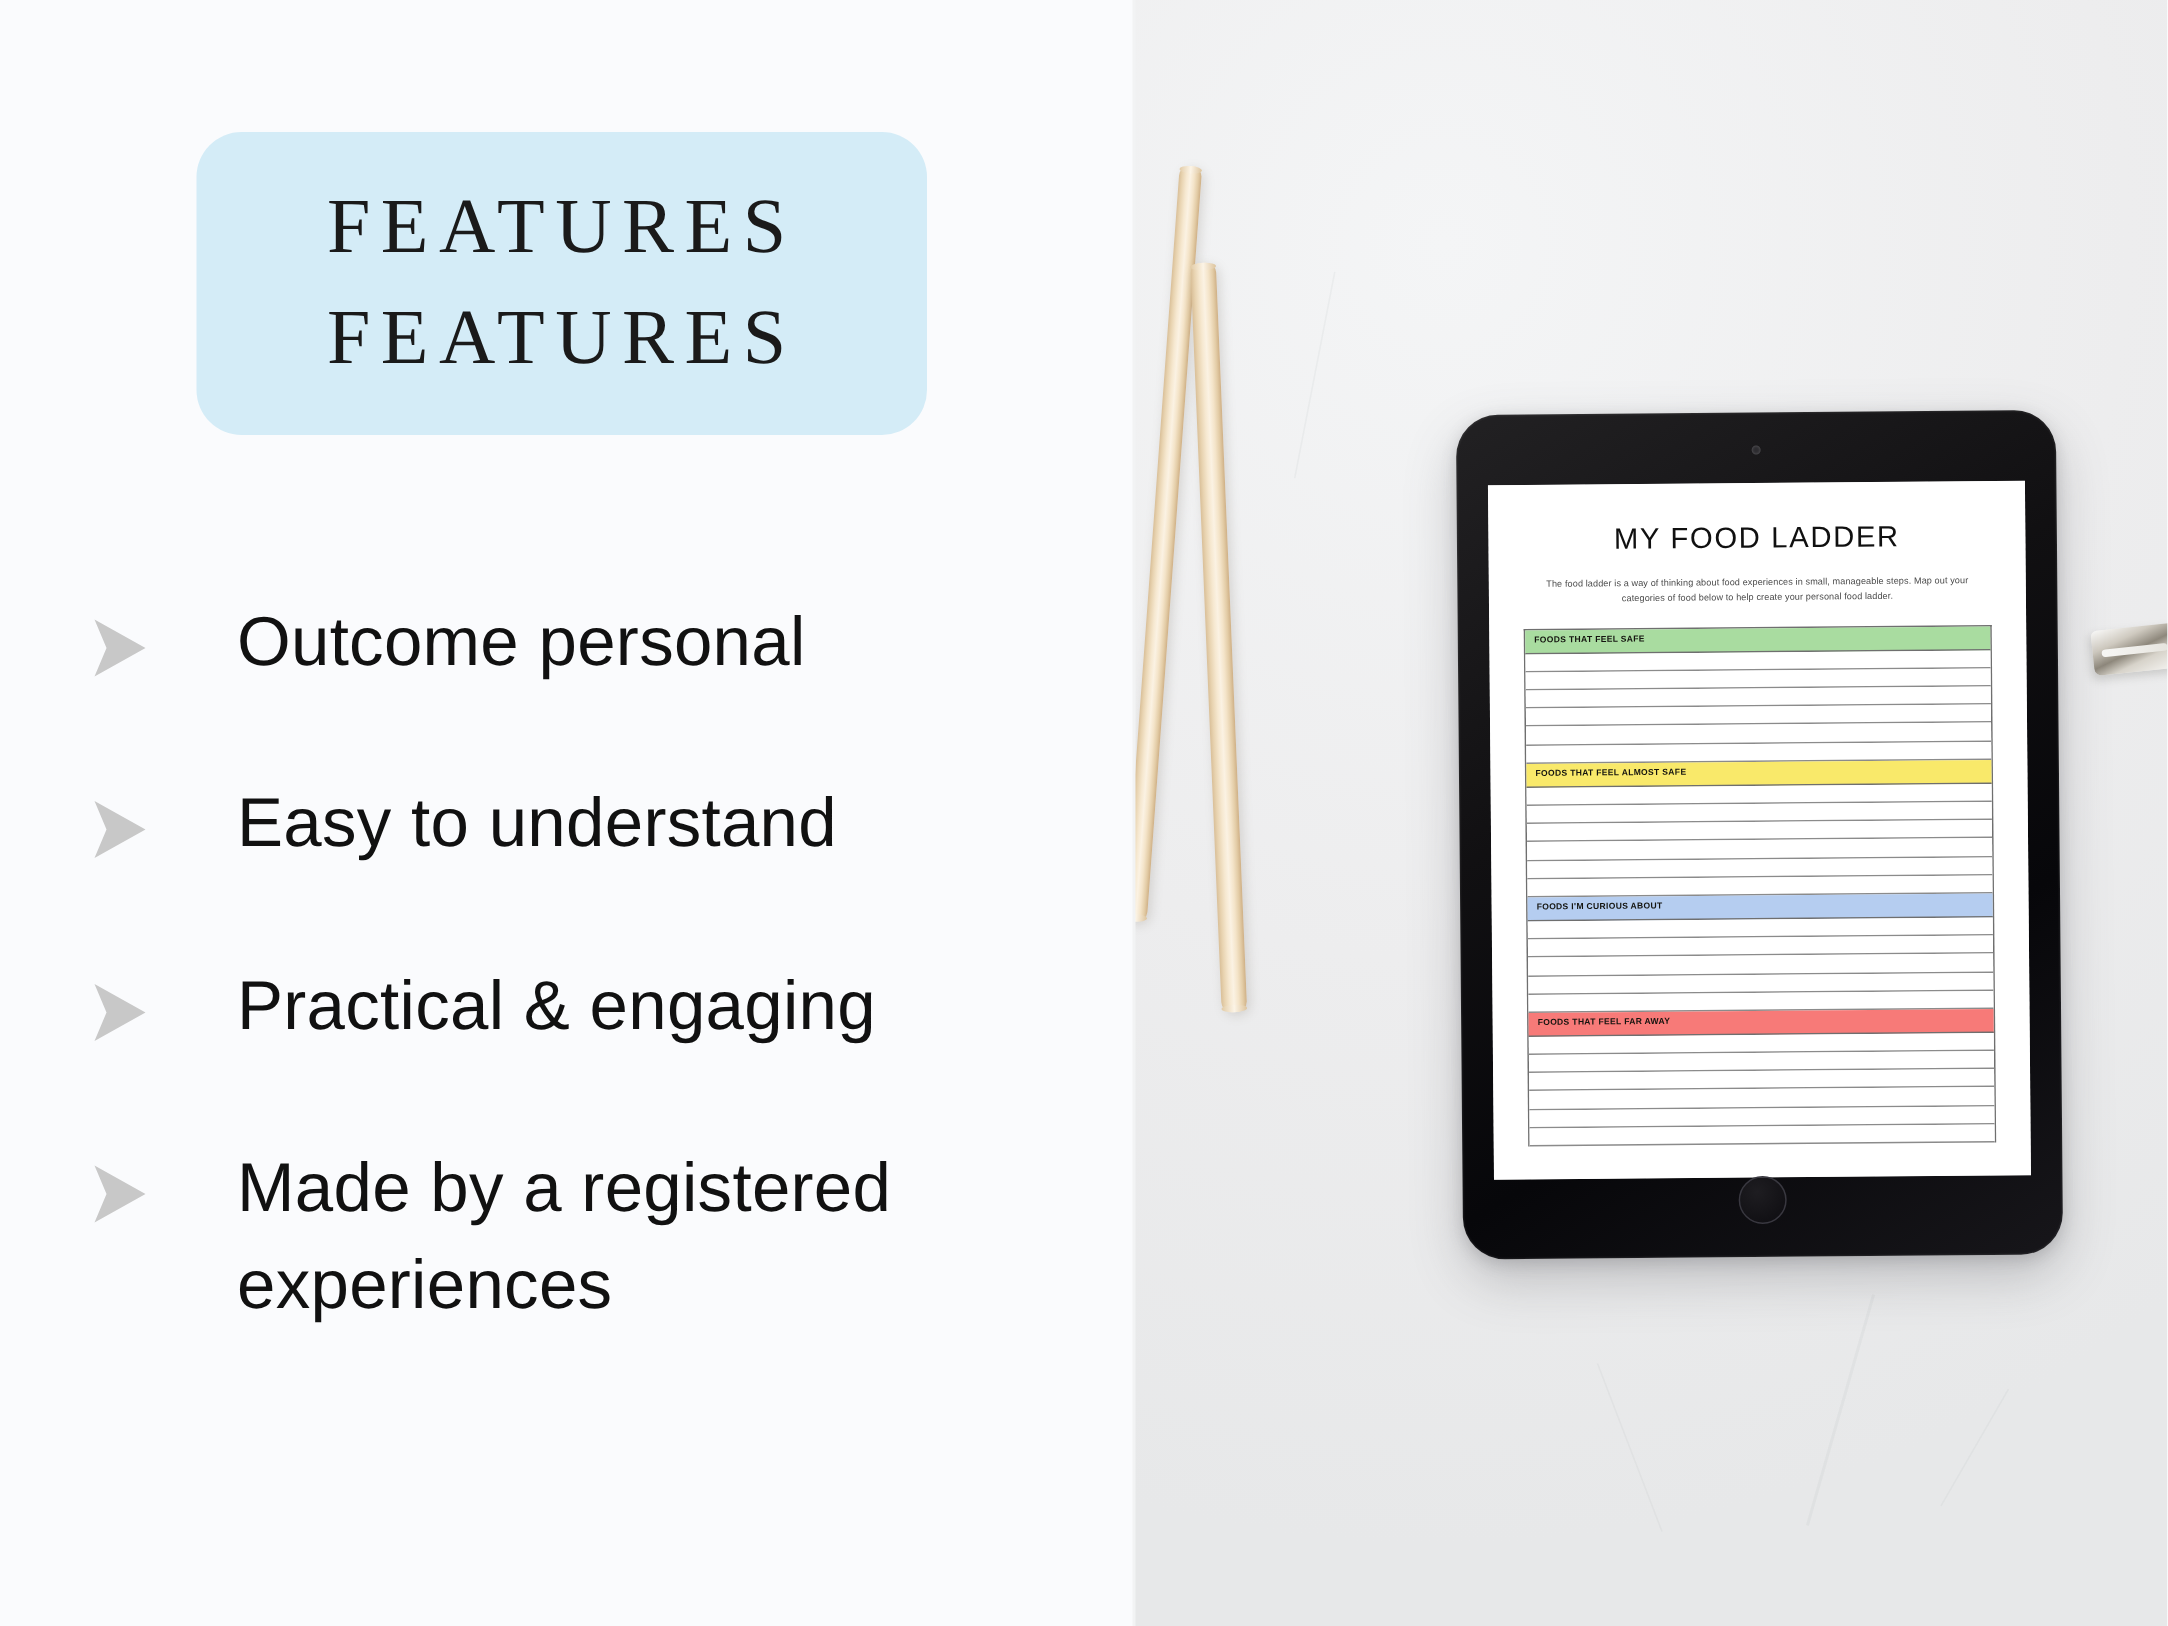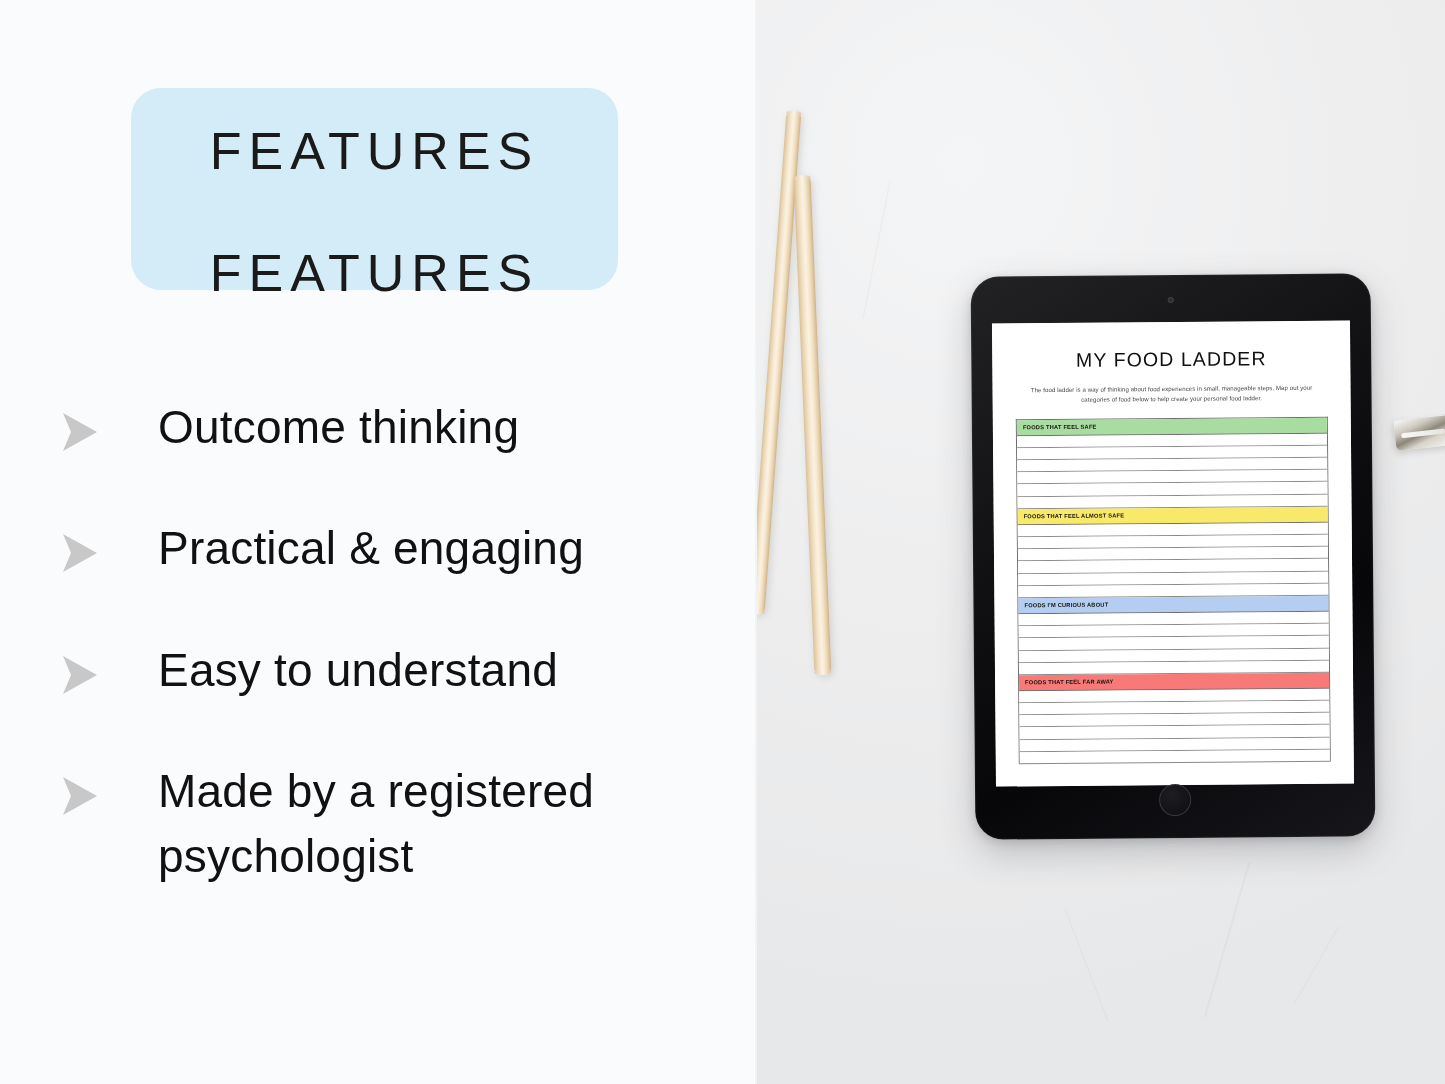--- a/index.html
+++ b/index.html
@@ -27,22 +27,21 @@
     display:flex; flex-direction:column;
     align-items:center; justify-content:center;
   }
   .badge-line {
     font-size:52px;
     font-weight:400;
     letter-spacing:7px;
     color:#1a1a1a;
     line-height:1.42;
     text-align:center;
-    font-family:Liberation Sans, sans-serif;
-    margin-top:48px;
+    font-family:Liberation Serif, serif;
   }
 
   .feature-list {
     position:absolute;
     left:56px; top:395px;
     width:690px;
   }
   .feature-item {
     display:flex;
     align-items:flex-start;
@@ -236,48 +235,48 @@
     </div>
 
     <div class="feature-list">
 
       <div class="feature-item">
         <span class="arrow-icon">
           <svg viewBox="0 0 46 46" xmlns="http://www.w3.org/2000/svg">
             <path d="M7 4 L41 23 L7 42 L15 23 Z" fill="#c8c8c8"></path>
           </svg>
         </span>
-        <span class="feature-text">Outcome thinking</span>
+        <span class="feature-text">Outcome personal</span>
+      </div>
+
+      <div class="feature-item">
+        <span class="arrow-icon">
+          <svg viewBox="0 0 46 46" xmlns="http://www.w3.org/2000/svg">
+            <path d="M7 4 L41 23 L7 42 L15 23 Z" fill="#c8c8c8"></path>
+          </svg>
+        </span>
+        <span class="feature-text">Easy to understand</span>
       </div>
 
       <div class="feature-item">
         <span class="arrow-icon">
           <svg viewBox="0 0 46 46" xmlns="http://www.w3.org/2000/svg">
             <path d="M7 4 L41 23 L7 42 L15 23 Z" fill="#c8c8c8"></path>
           </svg>
         </span>
         <span class="feature-text">Practical &amp; engaging</span>
       </div>
 
       <div class="feature-item">
         <span class="arrow-icon">
           <svg viewBox="0 0 46 46" xmlns="http://www.w3.org/2000/svg">
             <path d="M7 4 L41 23 L7 42 L15 23 Z" fill="#c8c8c8"></path>
           </svg>
         </span>
-        <span class="feature-text">Easy to understand</span>
-      </div>
-
-      <div class="feature-item">
-        <span class="arrow-icon">
-          <svg viewBox="0 0 46 46" xmlns="http://www.w3.org/2000/svg">
-            <path d="M7 4 L41 23 L7 42 L15 23 Z" fill="#c8c8c8"></path>
-          </svg>
-        </span>
-        <span class="feature-text">Made by a registered psychologist</span>
+        <span class="feature-text">Made by a registered experiences</span>
       </div>
 
     </div>
   </div>
 
   <div class="panel-seam"></div>
 
   <div class="right-panel">
 
     <div class="surface-scuff scuff-a"></div>

